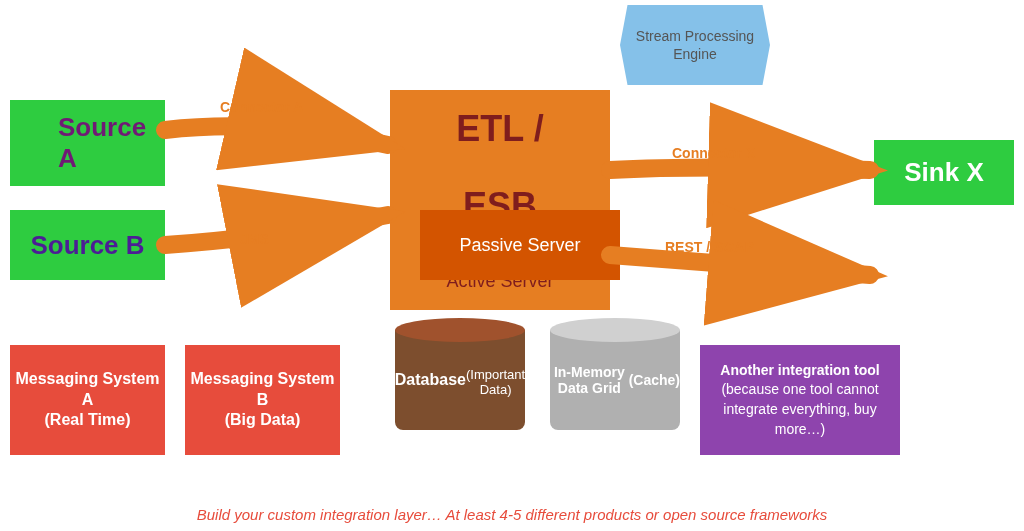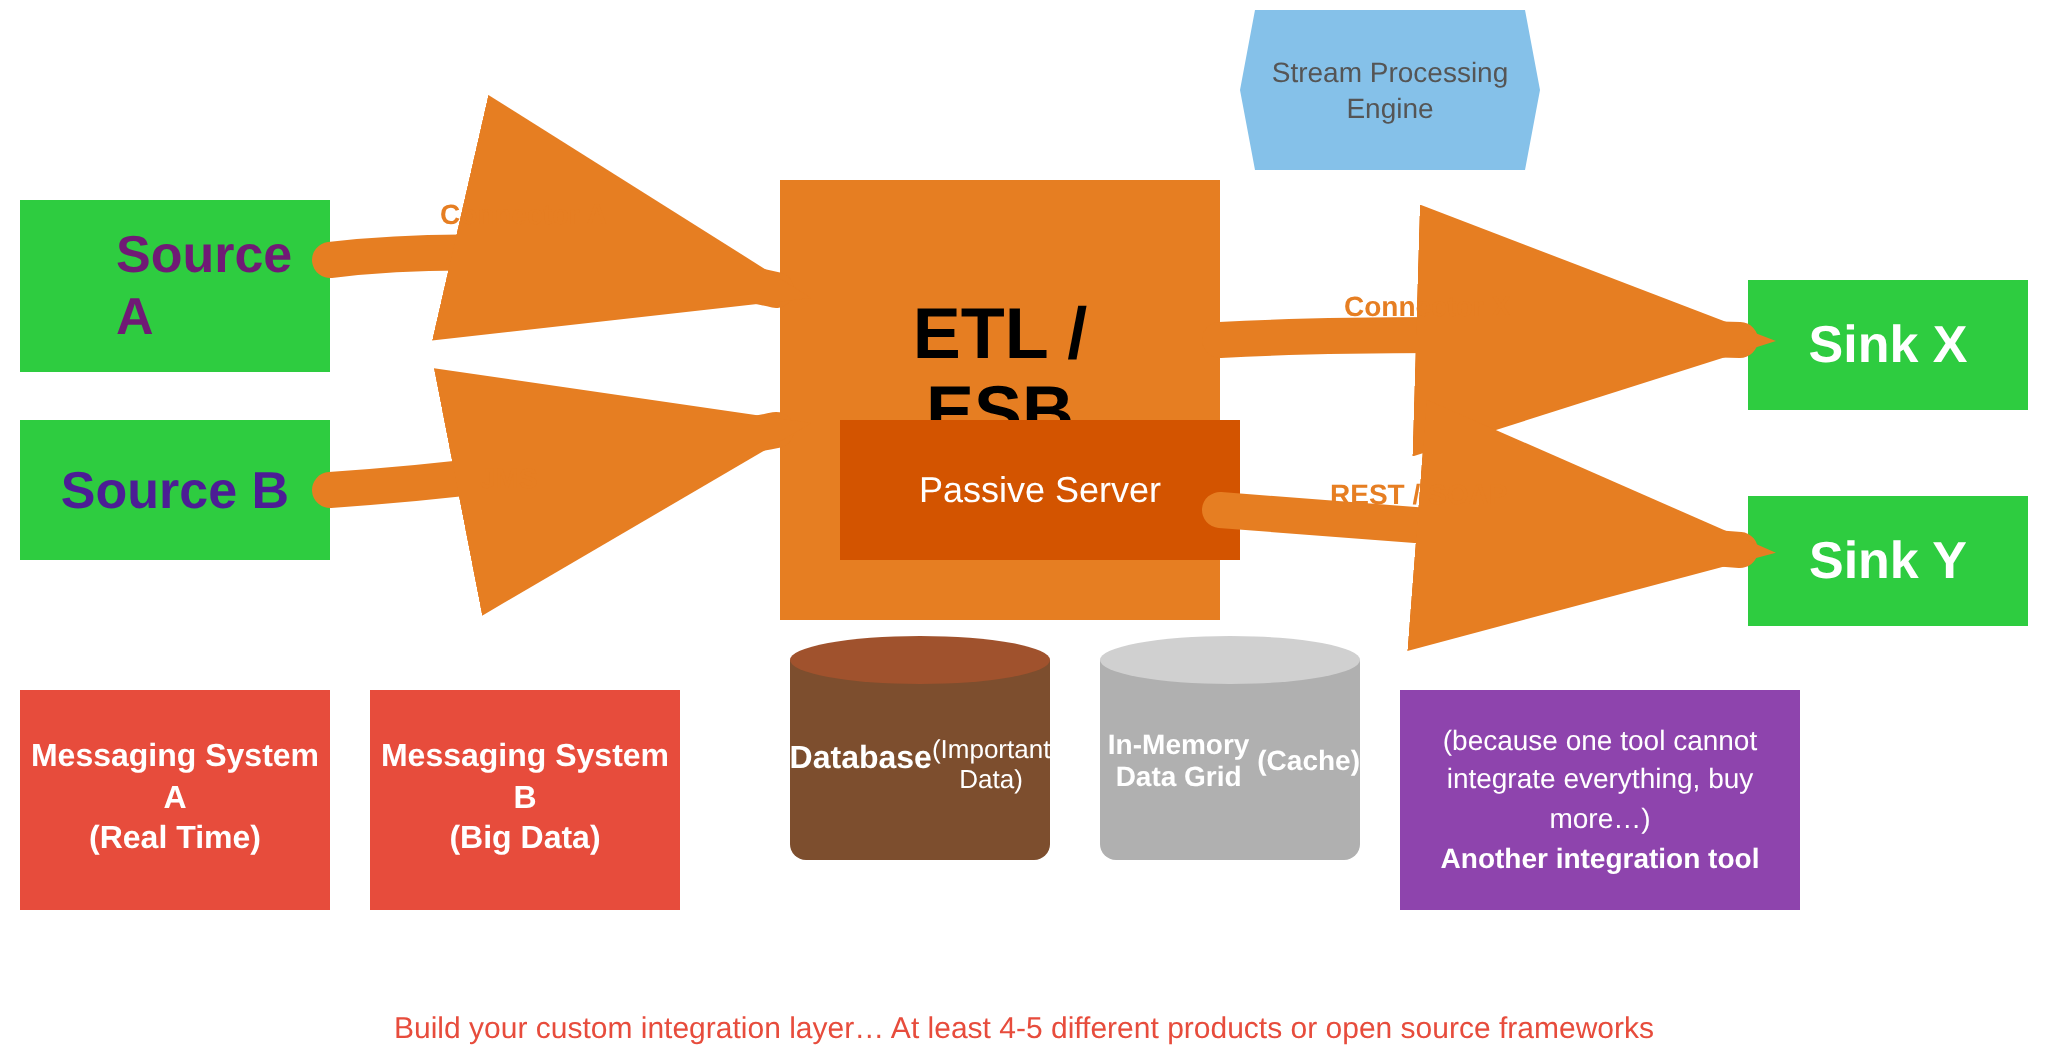--- a/index.html
+++ b/index.html
@@ -83,25 +83,26 @@
       position: absolute;
       left: 390px;
       top: 90px;
       width: 220px;
       height: 220px;
       background: #e67e22;
       display: flex;
       flex-direction: column;
       align-items: center;
       justify-content: center;
-      color: #000000;
+      color: #7f1d1d;
       font-size: 36px;
       font-weight: bold;
       line-height: 1.1;
       text-align: center;
+      gap: 38px;
     }
     .etl-box .active-label {
       font-size: 18px;
       font-weight: normal;
       margin-top: 8px;
     }
 
     
     .passive-box {
       position: absolute;
@@ -292,20 +293,21 @@
 
     
     .bottom-text {
       position: absolute;
       bottom: 8px;
       left: 0;
       right: 0;
       text-align: center;
       color: #e74c3c;
       font-size: 15px;
+      font-style: italic;
     }
 
     
     .arrows-svg {
       position: absolute;
       top: 0;
       left: 0;
       width: 1024px;
       height: 531px;
       pointer-events: none;
@@ -337,23 +339,20 @@
   </div>
 
   <div class="passive-box">
     <span>Passive Server</span>
   </div>
 
   <div class="sink-x">
     <span>Sink X</span>
   </div>
 
-  <div class="sink-y">
-    <span>Sink Y</span>
-  </div>
 
   <div class="msg-a">
     <div>
       <div>Messaging System A</div>
       <div>(Real Time)</div>
     </div>
   </div>
 
   <div class="msg-b">
     <div>
@@ -371,22 +370,22 @@
 
   <div class="inmem-container">
     <div class="inmem-cylinder">
       <span>In-Memory Data Grid</span>
       <span>(Cache)</span>
     </div>
   </div>
 
   <div class="integration-tool">
     <div>
+      <div style="font-weight:bold;">Another integration tool</div>
       <div>(because one tool cannot integrate everything, buy more…)</div>
-      <div style="font-weight:bold;">Another integration tool</div>
     </div>
   </div>
 
   <div class="bottom-text">
     <span>Build your custom integration layer… At least 4-5 different products or open source frameworks</span>
   </div>
 
   <svg class="arrows-svg">
     <defs>
       <marker id="arrowhead-orange" markerWidth="10" markerHeight="7" refX="9" refY="3.5" orient="auto">

